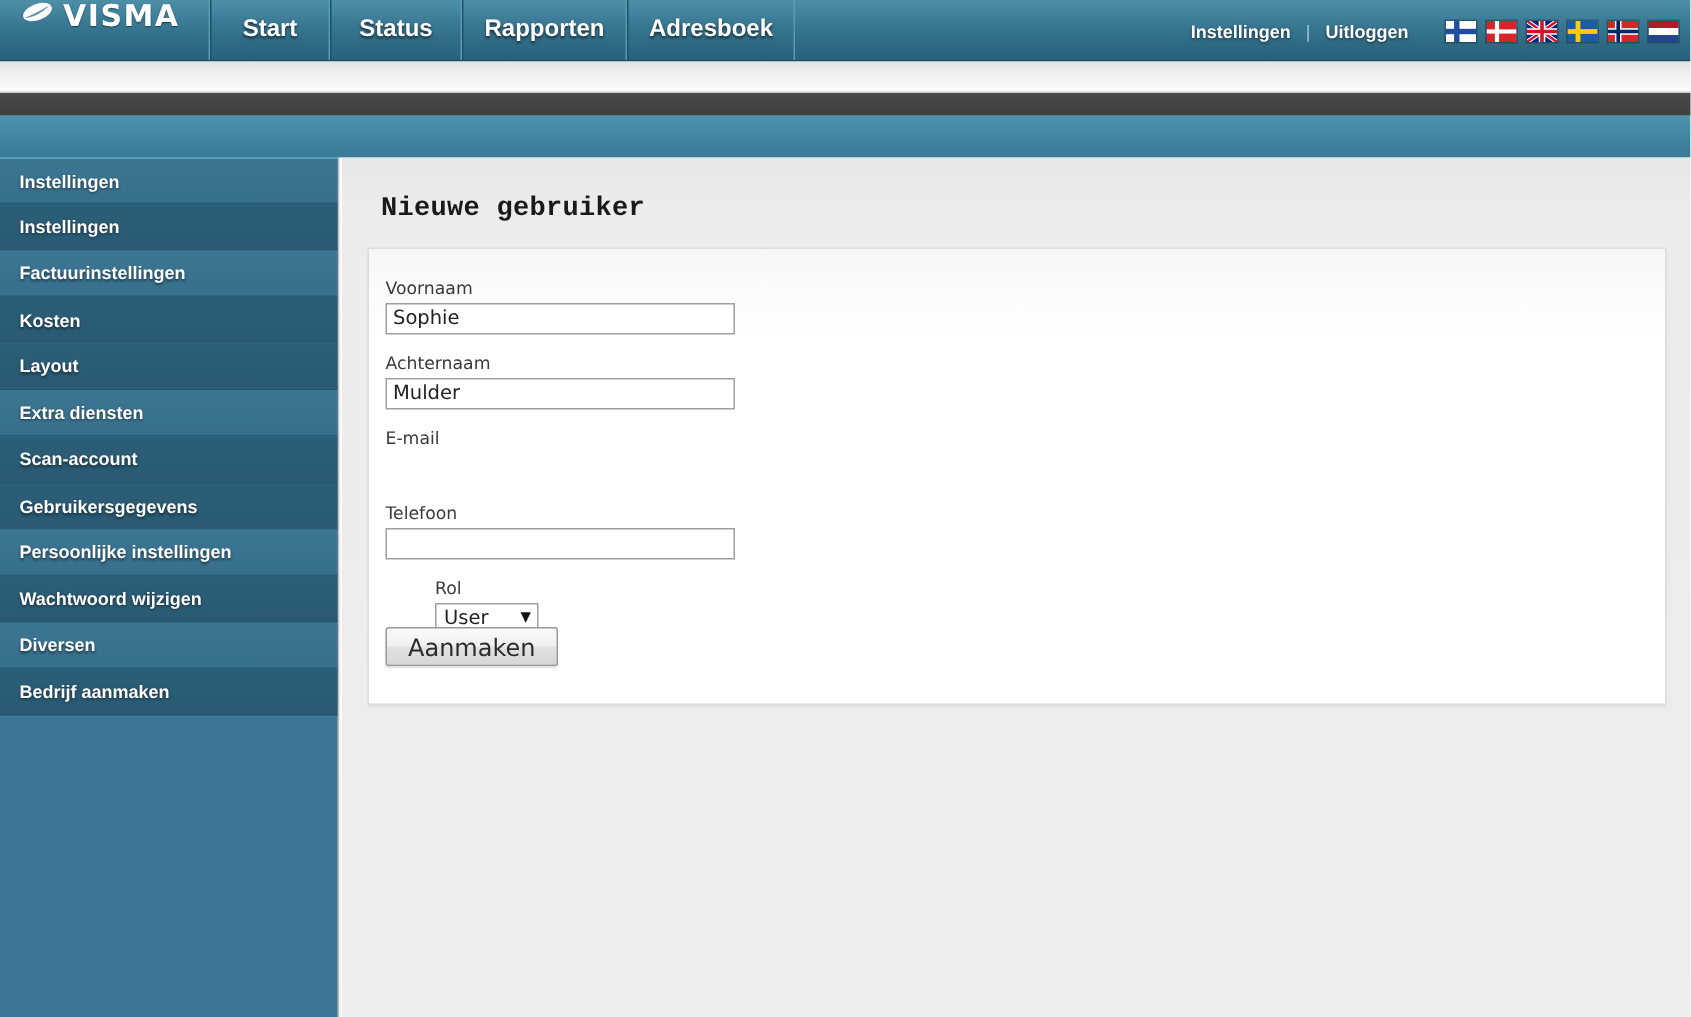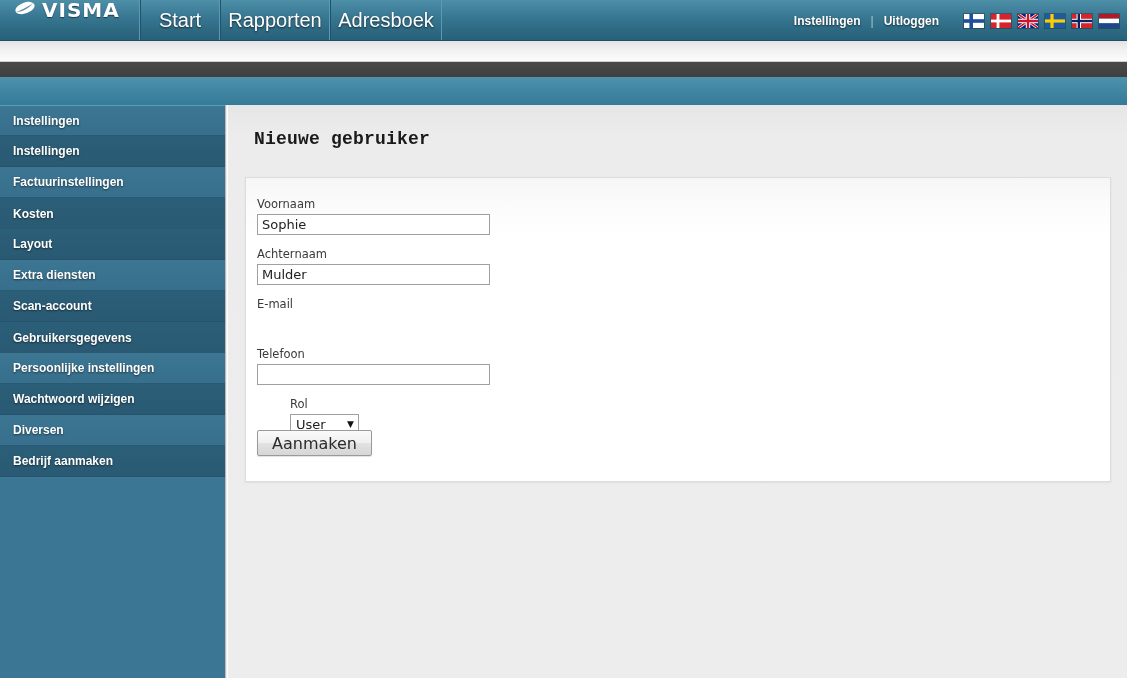--- a/index.html
+++ b/index.html
@@ -29,21 +29,21 @@
   }
   .logo-text {
     color:#ffffff; font-size:20px; font-weight:bold; letter-spacing:1px;
     font-family:"DejaVu Sans", sans-serif;
     text-shadow: 0 1px 1px rgba(0,0,0,.5);
     line-height:1;
   }
   .nav-tabs { display:flex; align-items:stretch; }
   .nav-tab {
     display:flex; align-items:center; justify-content:center;
-    color:#ffffff; font-size:20px; font-weight:normal;
+    color:#ffffff; font-size:16px; font-weight:bold;
     text-shadow: 0 1px 2px rgba(0,0,0,.65);
     border-right:1px solid #5a9ab2;
     border-left:1px solid #1f5268;
     cursor:pointer; user-select:none;
     padding:0 10px;
   }
   .nav-tab.t0 { width:80px; }
   .nav-tab.t1 { width:88px; }
   .nav-tab.t2 { width:110px; }
   .nav-tab.t3 { width:112px; }
@@ -105,21 +105,21 @@
     border-left:1px solid #ffffff;
     overflow:hidden;
   }
   .page-title {
     margin:24px 0 0 26px;
     font-size:18px; font-weight:bold; color:#1a1a1a;
     font-family:Liberation Mono, monospace;
     letter-spacing:.2px;
   }
   .card {
-    position:absolute; left:17px; top:72px; width:866px; height:305px;
+    position:absolute; left:17px; top:60px; width:866px; height:305px;
     background: linear-gradient(to bottom,#f6f6f6 0%, #fbfbfb 25px, #ffffff 60px, #ffffff 100%);
     border:1px solid #dcdcdc;
     box-shadow: 0 1px 2px rgba(0,0,0,.06);
   }
   .field { position:absolute; left:11px; }
   .field-label {
     font-size:11.5px; color:#3a3a3a; margin-bottom:3px;
     font-family:"DejaVu Sans", sans-serif;
   }
   .field-input {
@@ -164,20 +164,21 @@
         <svg width="22" height="16" viewBox="0 0 22 16">
           <ellipse cx="11" cy="8" rx="10" ry="5.4" fill="#ffffff" transform="rotate(-20 11 8)"></ellipse>
           <path d="M2 12 C7 10.5 13 7 19 3.5 C14 8.5 8 12 2 12 Z" fill="#3b7b96" opacity="0.85"></path>
         </svg>
       </span>
       <span class="logo-text">VISMA</span>
     </div>
 
     <div class="nav-tabs">
       <div class="nav-tab t0">Start</div>
+      <div class="nav-tab t1">Status</div>
       <div class="nav-tab t2">Rapporten</div>
       <div class="nav-tab t3">Adresboek</div>
     </div>
 
     <div class="top-right">
       <span class="top-link">Instellingen</span>
       <span class="top-sep">|</span>
       <span class="top-link">Uitloggen</span>
 
       <span class="flags">

